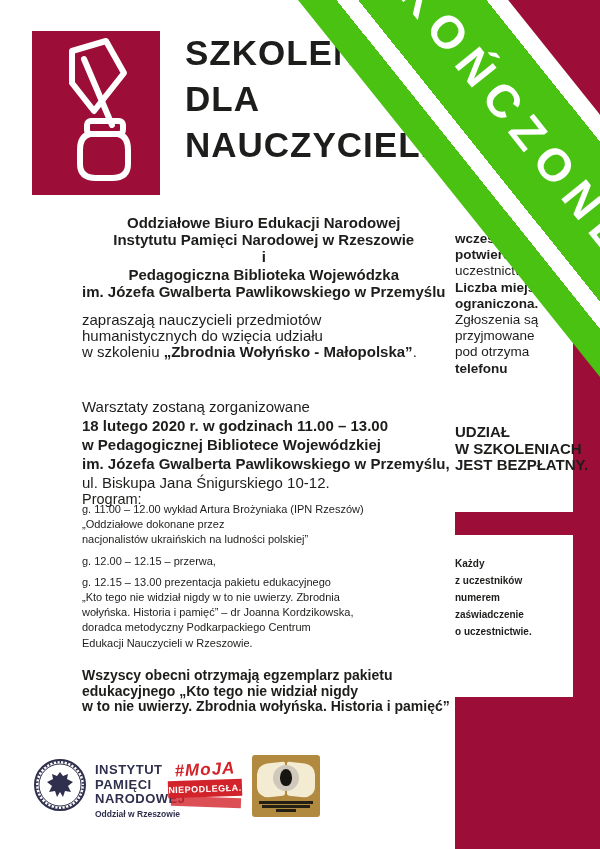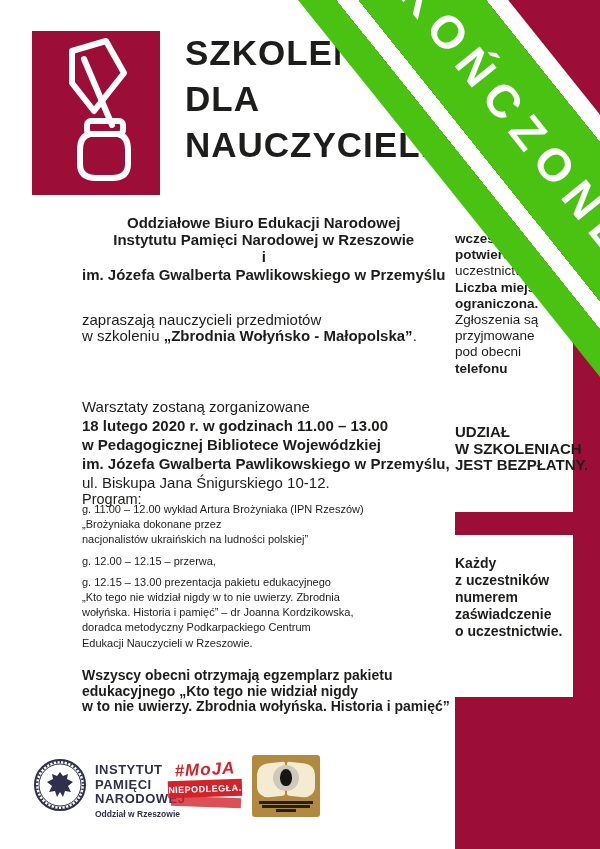--- a/index.html
+++ b/index.html
@@ -20,21 +20,21 @@
   .txt{z-index:2;}
   #organizer{left:82px;top:214px;font-size:15px;line-height:17.2px;font-weight:bold;text-align:center;}
   #invite{left:82px;top:312px;font-size:15px;line-height:16px;}
   #workshop{left:82px;top:377px;font-size:15px;line-height:19px;margin-top:20px;}
   #program-label{left:82px;top:491px;font-size:14.5px;}
   #program-list{left:82px;top:502px;font-size:11px;line-height:15.2px;width:400px;}
   #program-list .para{margin-bottom:6px;}
   #closing{left:82px;top:668px;font-size:14px;line-height:15.6px;font-weight:bold;}
   #notice{left:455px;top:231px;font-size:13.5px;line-height:16.2px;width:132px;}
   #free-info{left:455px;top:424px;font-size:15px;line-height:16.6px;font-weight:bold;}
-  #certificate{left:455px;top:555px;font-size:14px;line-height:17px;font-weight:bold;}
+  #certificate{left:455px;top:555px;font-size:10px;line-height:17px;font-weight:bold;}
   .b{font-weight:bold;}
   
   #banner{left:30px;top:14px;width:900px;height:164px;z-index:3;
           transform:rotate(51.3deg);transform-origin:center;
           background:linear-gradient(180deg,
              #ffffff 0px,#ffffff 17px,
              #4AC212 17px,#4AC212 117px,
              #ffffff 117px,#ffffff 134px,
              #4AC212 134px,#4AC212 164px);}
   #banner-label{position:absolute;left:0;top:17px;width:100%;height:100px;
@@ -89,43 +89,45 @@
 <div class="abs txt" id="poster-title">
   <div>SZKOLENIA</div>
   <div>DLA</div>
   <div>NAUCZYCIELI</div>
 </div>
 
 <div class="abs txt" id="organizer">
     <div class="ln b">Oddziałowe Biuro Edukacji Narodowej</div>
     <div class="ln b">Instytutu Pamięci Narodowej w Rzeszowie</div>
     <div class="ln b">i</div>
+    <div class="ln b">Pedagogiczna Biblioteka Wojewódzka</div>
     <div class="ln b">im. Józefa Gwalberta Pawlikowskiego w Przemyślu</div>
   </div>
 
 <div class="abs txt" id="invite">
   <div class="ln">zapraszają nauczycieli przedmiotów</div>
+  <div class="ln">humanistycznych do wzięcia udziału</div>
   <div class="ln">
     <span>w szkoleniu </span><span class="b">„Zbrodnia Wołyńsko - Małopolska”</span><span>.</span>
   </div>
 </div>
 
 <div class="abs txt" id="workshop">
     <div class="ln">Warsztaty zostaną zorganizowane</div>
     <div class="ln b">18 lutego 2020 r. w godzinach 11.00 – 13.00</div>
     <div class="ln b">w Pedagogicznej Bibliotece Wojewódzkiej</div>
     <div class="ln b">im. Józefa Gwalberta Pawlikowskiego w Przemyślu,</div>
     <div class="ln">ul. Biskupa Jana Śnigurskiego 10-12.</div>
   </div>
 
 <div class="abs txt" id="program-label">Program:</div>
 <div class="abs txt" id="program-list">
     <div class="para">
       <div class="ln">g. 11.00 – 12.00 wykład Artura Brożyniaka (IPN Rzeszów)</div>
-      <div class="ln">„Brożyniaka dokonane przez</div>
+      <div class="ln">„Oddziałowe dokonane przez</div>
       <div class="ln">nacjonalistów ukraińskich na ludności polskiej”</div>
     </div>
     <div class="para">
       <div class="ln">g. 12.00 – 12.15 – przerwa,</div>
     </div>
     <div class="para">
       <div class="ln">g. 12.15 – 13.00 prezentacja pakietu edukacyjnego</div>
       <div class="ln">„Kto tego nie widział nigdy w to nie uwierzy. Zbrodnia</div>
       <div class="ln">wołyńska. Historia i pamięć” – dr Joanna Kordzikowska,</div>
       <div class="ln">doradca metodyczny Podkarpackiego Centrum</div>
@@ -140,21 +142,21 @@
   </div>
 
 <div class="abs txt" id="notice">
     <div class="ln b">wcześniejsze</div>
     <div class="ln b">potwierdzenie</div>
     <div class="ln">uczestnictwa.</div>
     <div class="ln b">Liczba miejsc</div>
     <div class="ln b">ograniczona.</div>
     <div class="ln">Zgłoszenia są</div>
     <div class="ln">przyjmowane</div>
-    <div class="ln">pod obecni</div>
+    <div class="ln">pod otrzyma</div>
     <div class="ln b">telefonu</div>
   </div>
 <div class="abs txt" id="free-info">
     <div class="ln b">UDZIAŁ</div>
     <div class="ln b">W SZKOLENIACH</div>
     <div class="ln b">JEST BEZPŁATNY.</div>
   </div>
 <div class="abs txt" id="certificate">
     <div class="ln b">Każdy</div>
     <div class="ln b">z uczestników</div>

